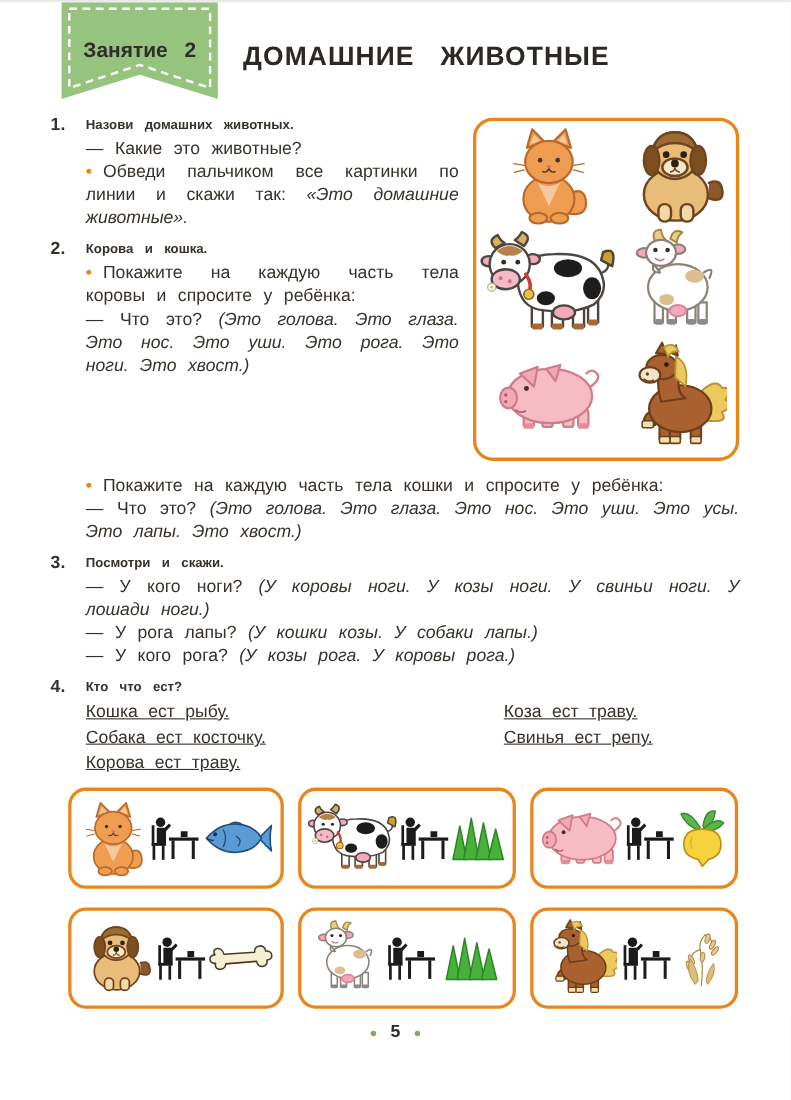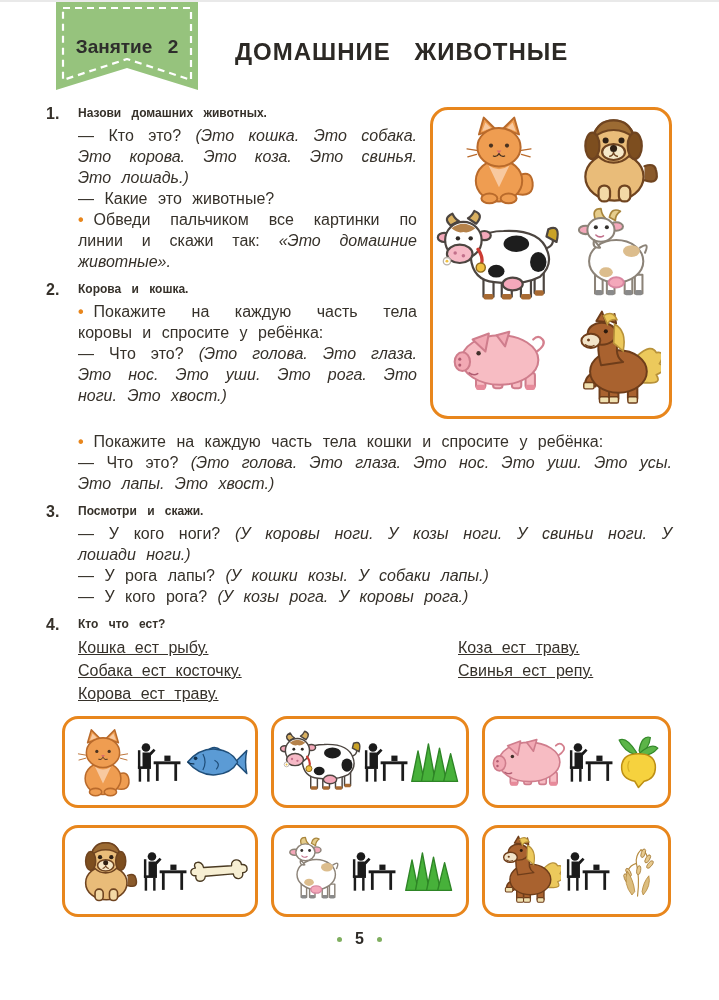--- a/index.html
+++ b/index.html
@@ -10,21 +10,21 @@
     color:#36312a;
   }
   
   .ribbon{position:absolute; left:56px; top:0; width:142px; height:88px;}
   .ribbon svg{display:block;}
   .ribbon .badge{
     position:absolute; left:0; right:0; top:34px; text-align:center;
     font-size:19px; font-weight:700; color:#2e2e2c; word-spacing:10px;
   }
   .title{
-    position:absolute; left:235px; top:36px;
+    position:absolute; left:221px; top:36px;
     font-size:24px; font-weight:700; color:#2c2925;
     letter-spacing:1px; word-spacing:16px; white-space:nowrap;
   }
   
   .content{position:absolute; left:46px; top:101px; width:626px; font-size:16px; line-height:21px;}
   .animal-box{
     float:right; width:230px; height:298px; margin:4px 0 12px 13px;
     border:3px solid #e8861c; border-radius:18px;
     display:grid; grid-template-columns:1fr 1fr; place-items:center;
     padding:4px 3px;
@@ -314,21 +314,20 @@
           <use href="#sym-pig"></use>
         </svg>
       <svg width="93" height="101">
           <use href="#sym-horse"></use>
         </svg>
     </div>
 
     <div class="sec">
       <span class="num">1.</span>
       <span class="head">Назови домашних животных.</span>
-      <p class="ln"><span>— Кто это? </span><i>(Это кошка. Это собака. Это корова. Это коза. Это свинья. Это лошадь.)</i></p>
       <p class="ln"><span>— Какие это животные?</span></p>
       <p class="ln"><span class="blt">•</span><span>Обведи пальчиком все картинки по линии и скажи так: </span><i>«Это домашние животные».</i></p>
     </div>
 
     <div class="sec">
       <span class="num">2.</span>
       <span class="head">Корова и кошка.</span>
       <p class="ln"><span class="blt">•</span><span>Покажите на каждую часть тела коровы и спросите у ребёнка:</span></p>
       <p class="ln"><span>— Что это? </span><i>(Это голова. Это глаза. Это нос. Это уши. Это рога. Это ноги. Это хвост.)</i></p>
       <p class="ln clr"><span class="blt">•</span><span>Покажите на каждую часть тела кошки и спросите у ребёнка:</span></p>

